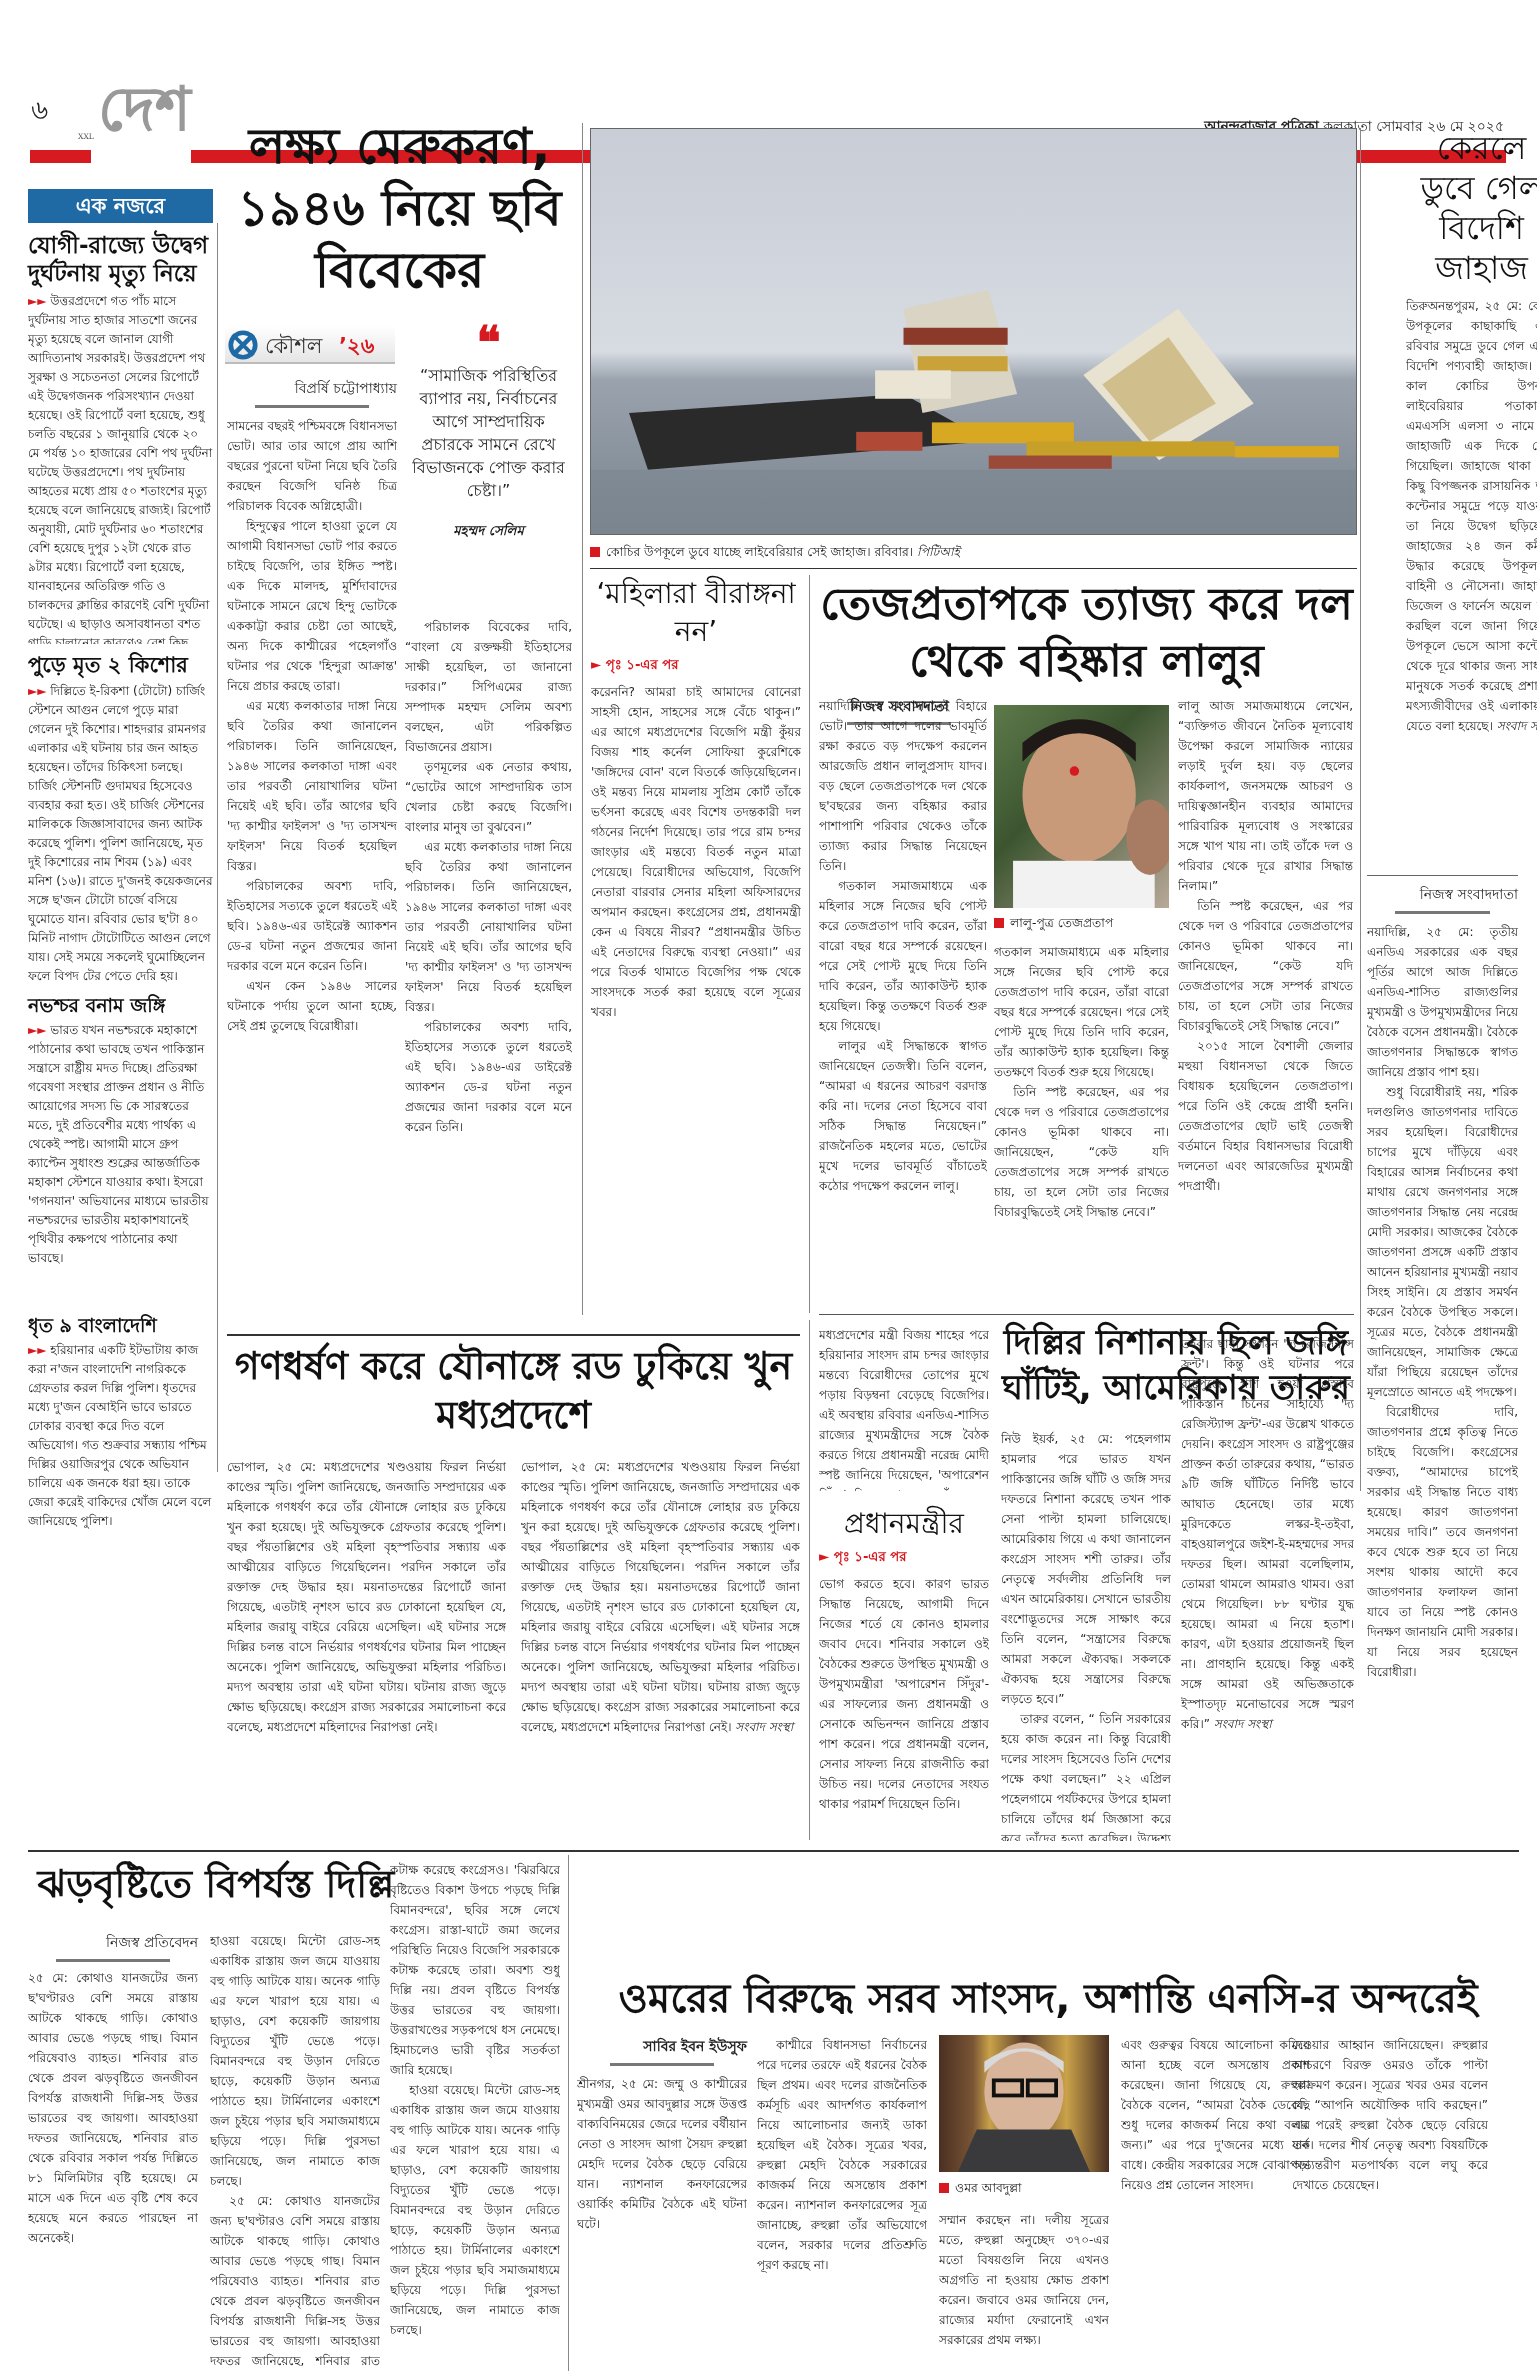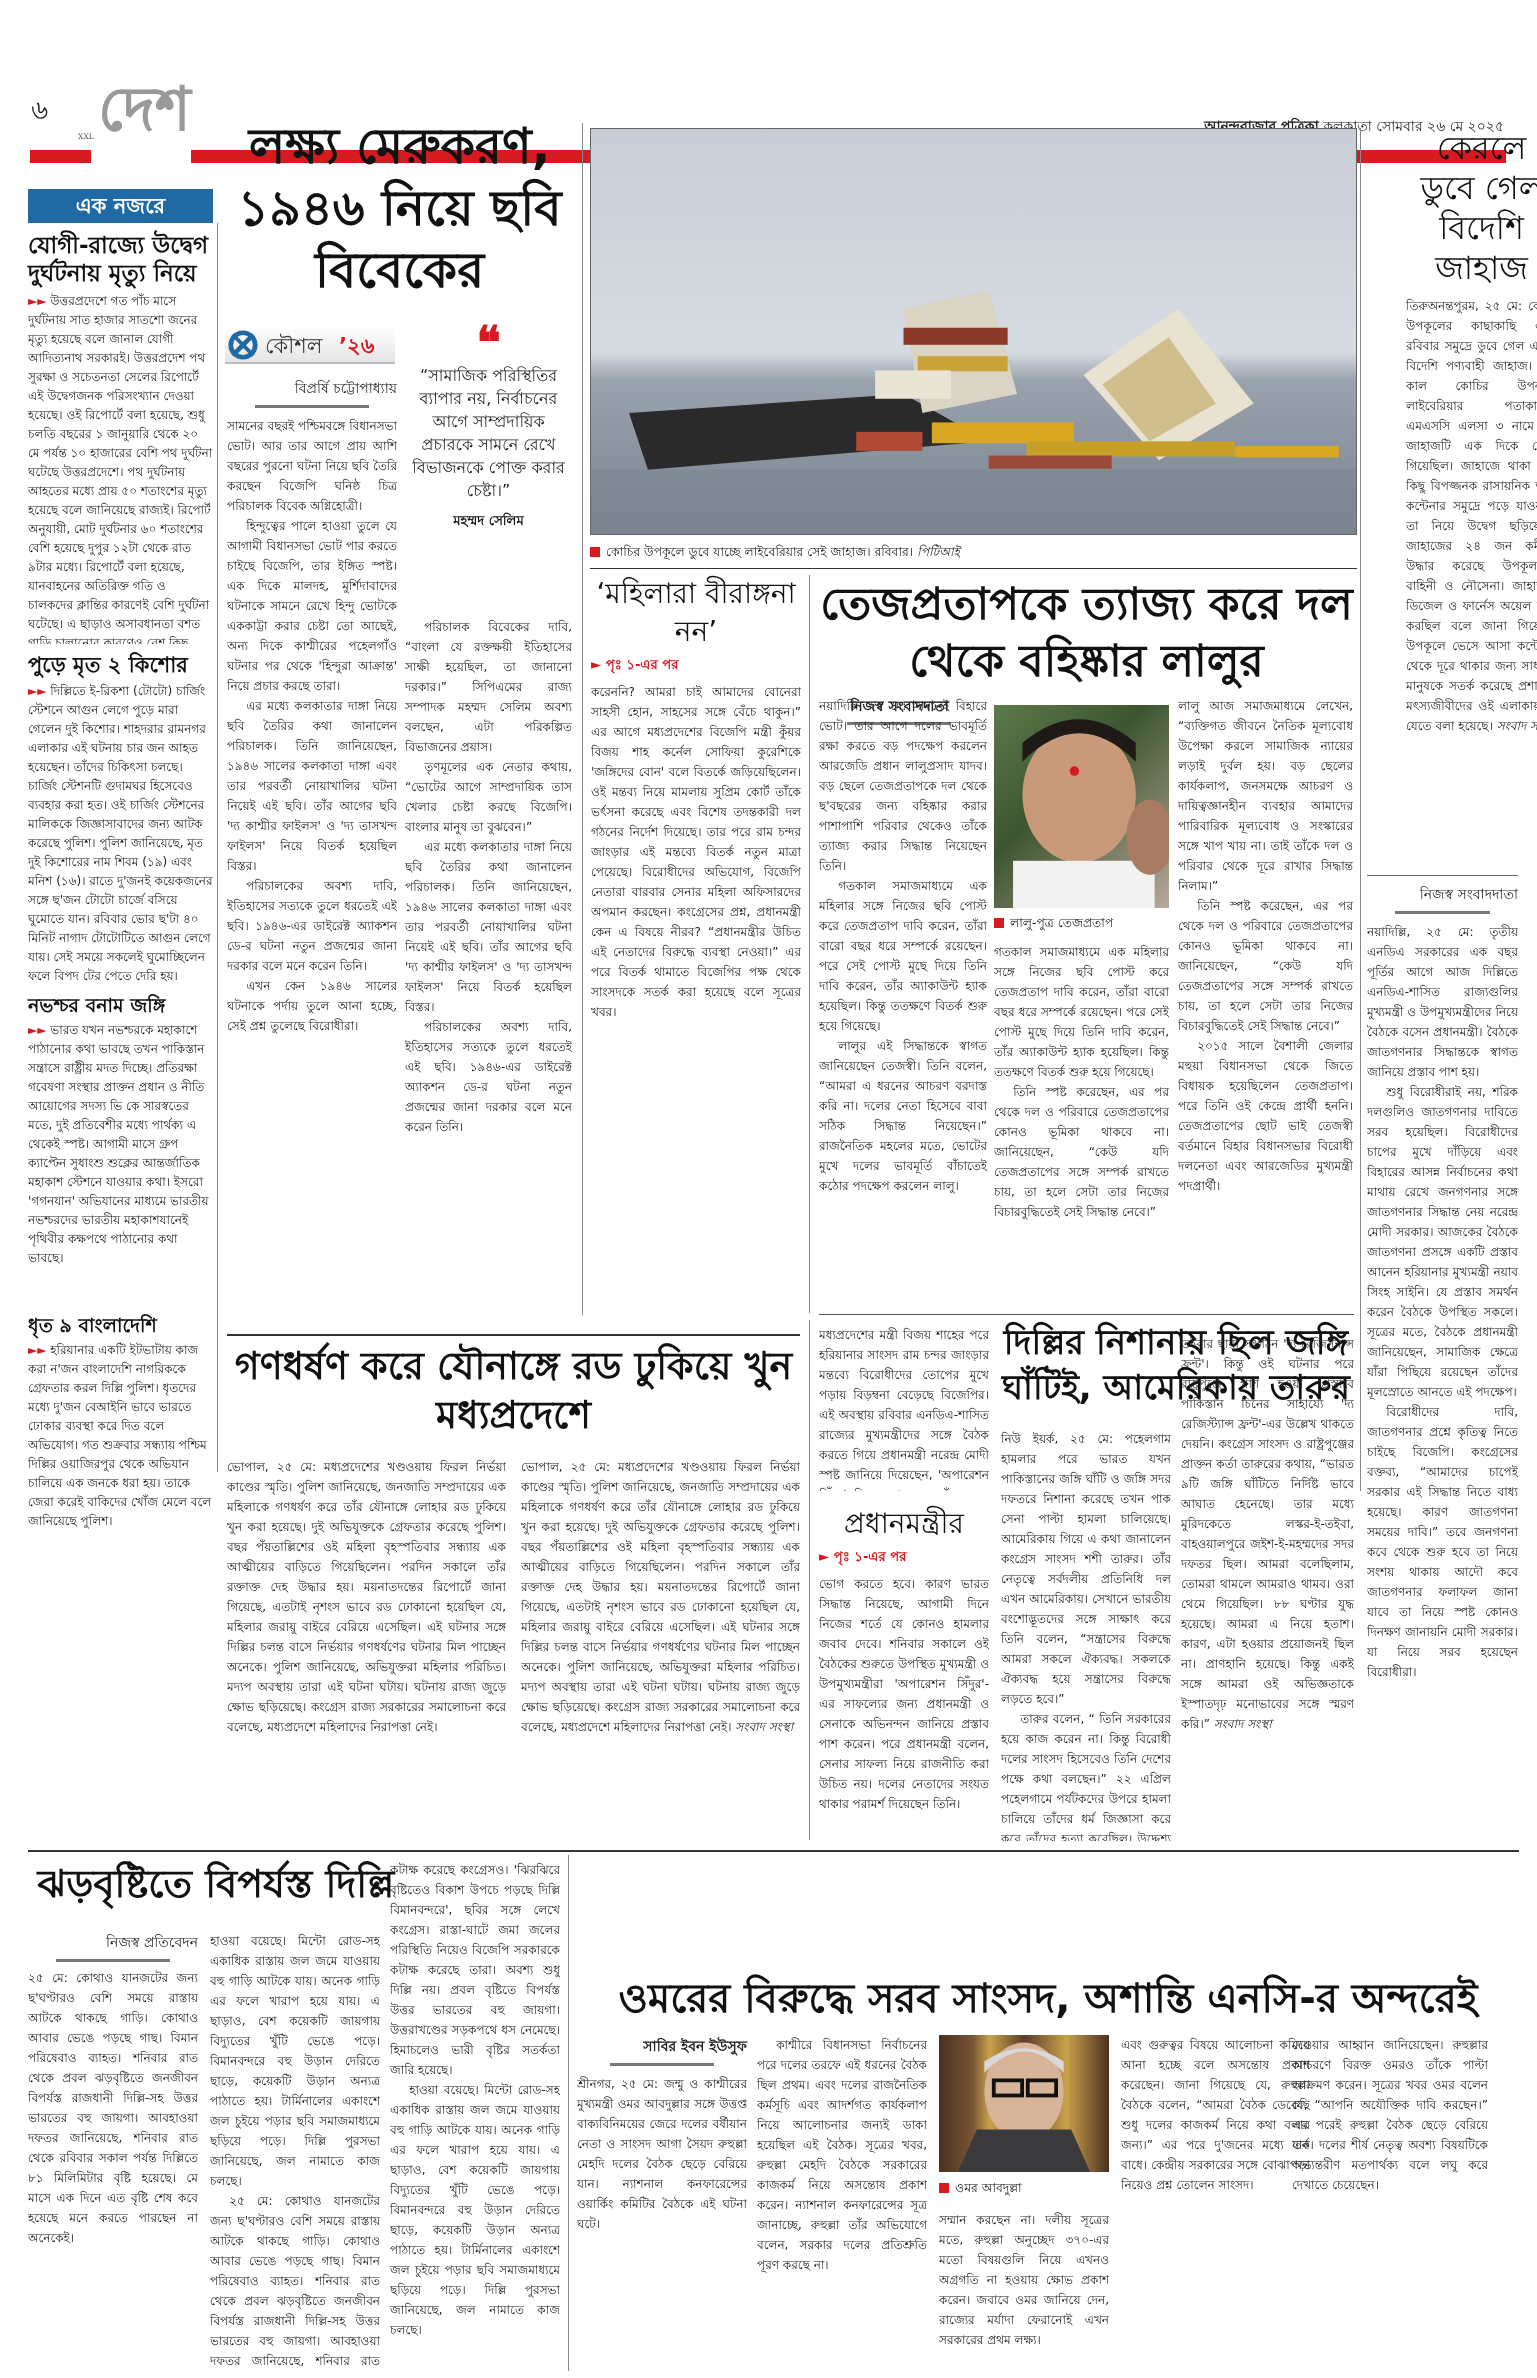--- a/index.html
+++ b/index.html
@@ -78,21 +78,21 @@
   <span class="abs" style="left:40px;top:3.8px;font-family:'DejaVu Sans',sans-serif;font-size:21px;color:#333;">কৌশল</span>
   <span class="abs" style="left:114px;top:3.8px;font-family:'DejaVu Sans',sans-serif;font-size:21px;color:#d71920;font-weight:bold;">’২৬</span>
 </div>
 <div class="abs" style="left:227px;top:377px;width:170px;">
   <div class="byline">বিপ্রর্ষি চট্টোপাধ্যায়</div>
   <div class="byline-rule" style="width:114px;"></div>
 </div>
 <div class="abs" style="left:405px;top:326px;width:167px;">
   <div style="text-align:center;font-size:45px;line-height:34px;color:#d71920;font-weight:bold;font-family:'DejaVu Serif',serif;">❝</div>
   <div style="font-family:'DejaVu Sans',sans-serif;font-size:16px;line-height:23px;text-align:center;color:#222;margin-top:3.8px;">“সামাজিক পরিস্থিতির ব্যাপার নয়, নির্বাচনের আগে সাম্প্রদায়িক প্রচারকে সামনে রেখে বিভাজনকে পোক্ত করার চেষ্টা।”</div>
-  <div style="font-family:'DejaVu Sans',sans-serif;font-weight:bold;font-size:13.2px;text-align:center;margin-top:9px;">মহম্মদ সেলিম</div>
+  <div style="font-family:'DejaVu Sans',sans-serif;font-weight:bold;font-size:13.2px;text-align:center;margin-top:19px;font-style:italic;">মহম্মদ সেলিম</div>
 </div>
 <div class="abs body-text" style="left:227px;top:416px;width:170px;height:890px;font-size:12px;line-height:20px;">
   <p class="noindent">সামনের বছরই পশ্চিমবঙ্গে বিধানসভা ভোট। আর তার আগে প্রায় আশি বছরের পুরনো ঘটনা নিয়ে ছবি তৈরি করছেন বিজেপি ঘনিষ্ঠ চিত্র পরিচালক বিবেক অগ্নিহোত্রী।</p>
   <p>হিন্দুত্বের পালে হাওয়া তুলে যে আগামী বিধানসভা ভোট পার করতে চাইছে বিজেপি, তার ইঙ্গিত স্পষ্ট। এক দিকে মালদহ, মুর্শিদাবাদের ঘটনাকে সামনে রেখে হিন্দু ভোটকে এককাট্টা করার চেষ্টা তো আছেই, অন্য দিকে কাশ্মীরের পহেলগাঁও ঘটনার পর থেকে 'হিন্দুরা আক্রান্ত' নিয়ে প্রচার করছে তারা।</p>
   <p>এর মধ্যে কলকাতার দাঙ্গা নিয়ে ছবি তৈরির কথা জানালেন পরিচালক। তিনি জানিয়েছেন, ১৯৪৬ সালের কলকাতা দাঙ্গা এবং তার পরবর্তী নোয়াখালির ঘটনা নিয়েই এই ছবি। তাঁর আগের ছবি 'দ্য কাশ্মীর ফাইলস' ও 'দ্য তাসখন্দ ফাইলস' নিয়ে বিতর্ক হয়েছিল বিস্তর।</p>
   <p>পরিচালকের অবশ্য দাবি, ইতিহাসের সত্যকে তুলে ধরতেই এই ছবি। ১৯৪৬-এর ডাইরেক্ট অ্যাকশন ডে-র ঘটনা নতুন প্রজন্মের জানা দরকার বলে মনে করেন তিনি।</p>
   <p>এখন কেন ১৯৪৬ সালের ঘটনাকে পর্দায় তুলে আনা হচ্ছে, সেই প্রশ্ন তুলেছে বিরোধীরা।</p>
 </div>
 <div class="abs body-text" style="left:405px;top:617px;width:167px;height:689px;font-size:12px;line-height:20px;">
   <p>পরিচালক বিবেকের দাবি, “বাংলা যে রক্তক্ষয়ী ইতিহাসের সাক্ষী হয়েছিল, তা জানানো দরকার।” সিপিএমের রাজ্য সম্পাদক মহম্মদ সেলিম অবশ্য বলছেন, এটা পরিকল্পিত বিভাজনের প্রয়াস।</p>

